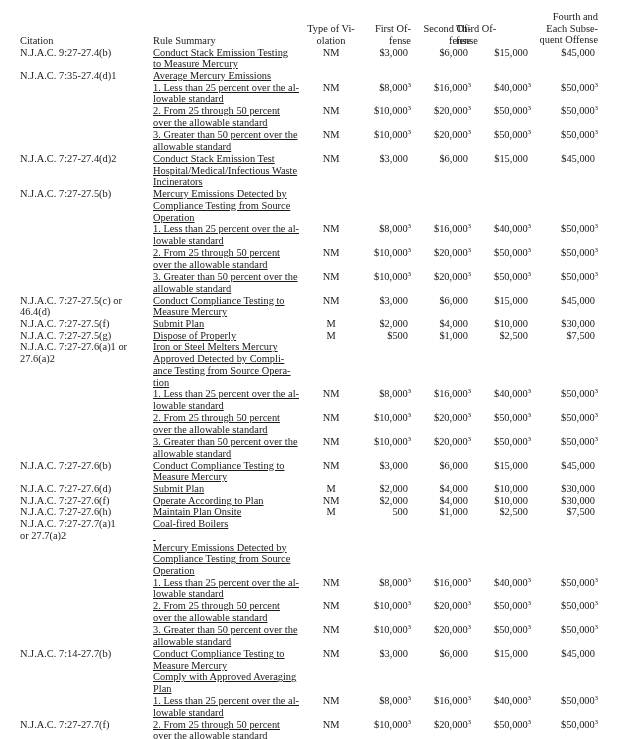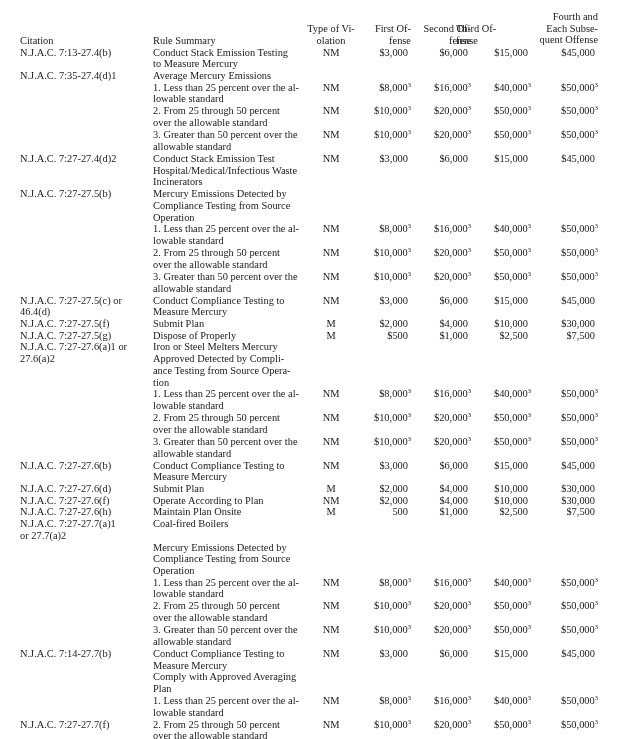--- a/index.html
+++ b/index.html
@@ -4,21 +4,21 @@
 <style>
   html, body { margin: 0; padding: 0; background: #ffffff; }
   body {
     width: 624px; height: 739px; overflow: hidden; position: relative;
     font-family: "Liberation Serif", "DejaVu Serif", serif;
     font-size: 10.4px; color: #1a1a1a; line-height: 11.7px;
   }
   #page { position: absolute; left: 0; top: 0; width: 624px; }
   .row { position: absolute; left: 0; width: 624px; }
   .cit { position: absolute; left: 20px; width: 130px; }
-  .sum { position: absolute; left: 153px; width: 150px; }
+  .sum { position: absolute; left: 153px; width: 150px; text-decoration: underline; }
   .sum .item { padding-left: 10px; text-indent: -10px; }
   .typ { position: absolute; left: 304px; width: 54px; text-align: center; }
   .c1 { position: absolute; left: 360px; width: 51px; text-align: right; }
   .c2 { position: absolute; left: 412px; width: 59px; text-align: right; }
   .c3 { position: absolute; left: 472px; width: 59px; text-align: right; }
   .c4 { position: absolute; left: 532px; width: 66px; text-align: right; }
   sup { font-size: 6.5px; line-height: 0; vertical-align: 4px; }
   .hdr { position: absolute; }
 </style>
 </head>
@@ -46,21 +46,21 @@
     </div>
     <div class="hdr" style="left:532px;top:11px;width:66px;text-align:right;">
       <div>Fourth and</div>
       <div>Each Subse-</div>
       <div>quent Offense</div>
     </div>
   </div>
   <div id="rows">
       <div class="row" style="top: 46.5px;">
         <div class="cit">
-          <div>N.J.A.C. 7:13-27.4(b)</div>
+          <div>N.J.A.C. 9:27-27.4(b)</div>
         </div>
         <div class="sum">
           <div>
             <div>Conduct Stack Emission Testing</div>
             <div>to Measure Mercury</div>
           </div>
         </div>
         <div class="typ" style="top: 0px;">NM</div>
         <div class="c1" style="top: 0px;"><span>$3,000</span><span style="display: inline-block; width: 3px;"></span></div>
         <div class="c2" style="top: 0px;"><span>$6,000</span><span style="display: inline-block; width: 3px;"></span></div>

